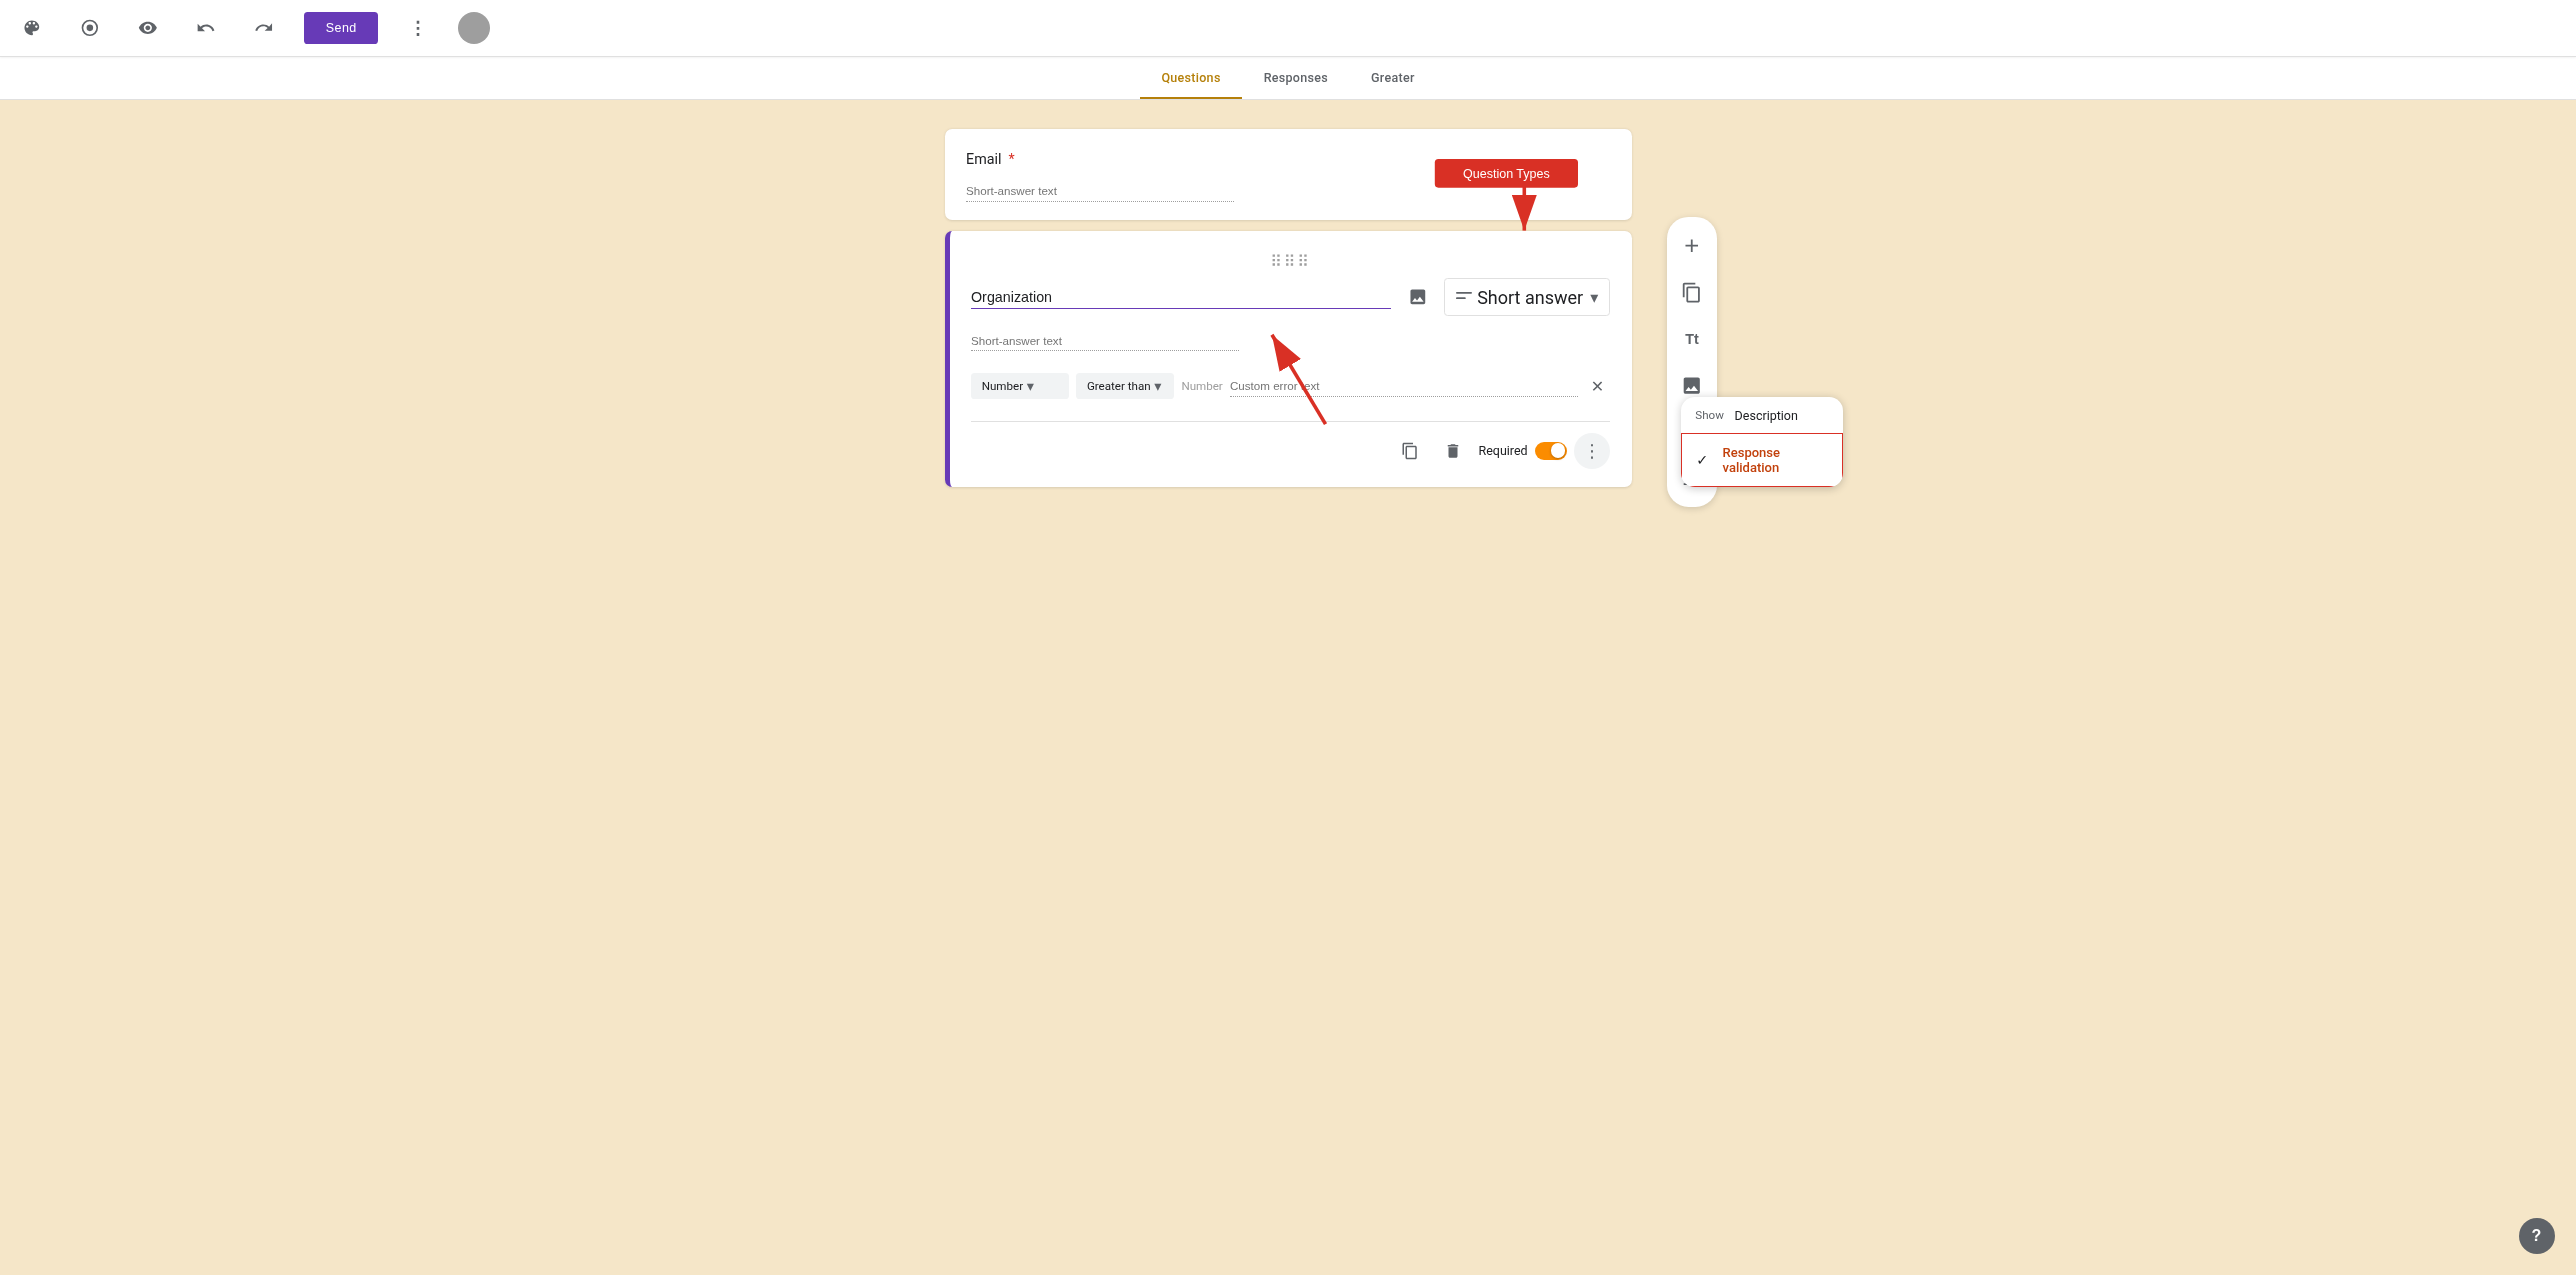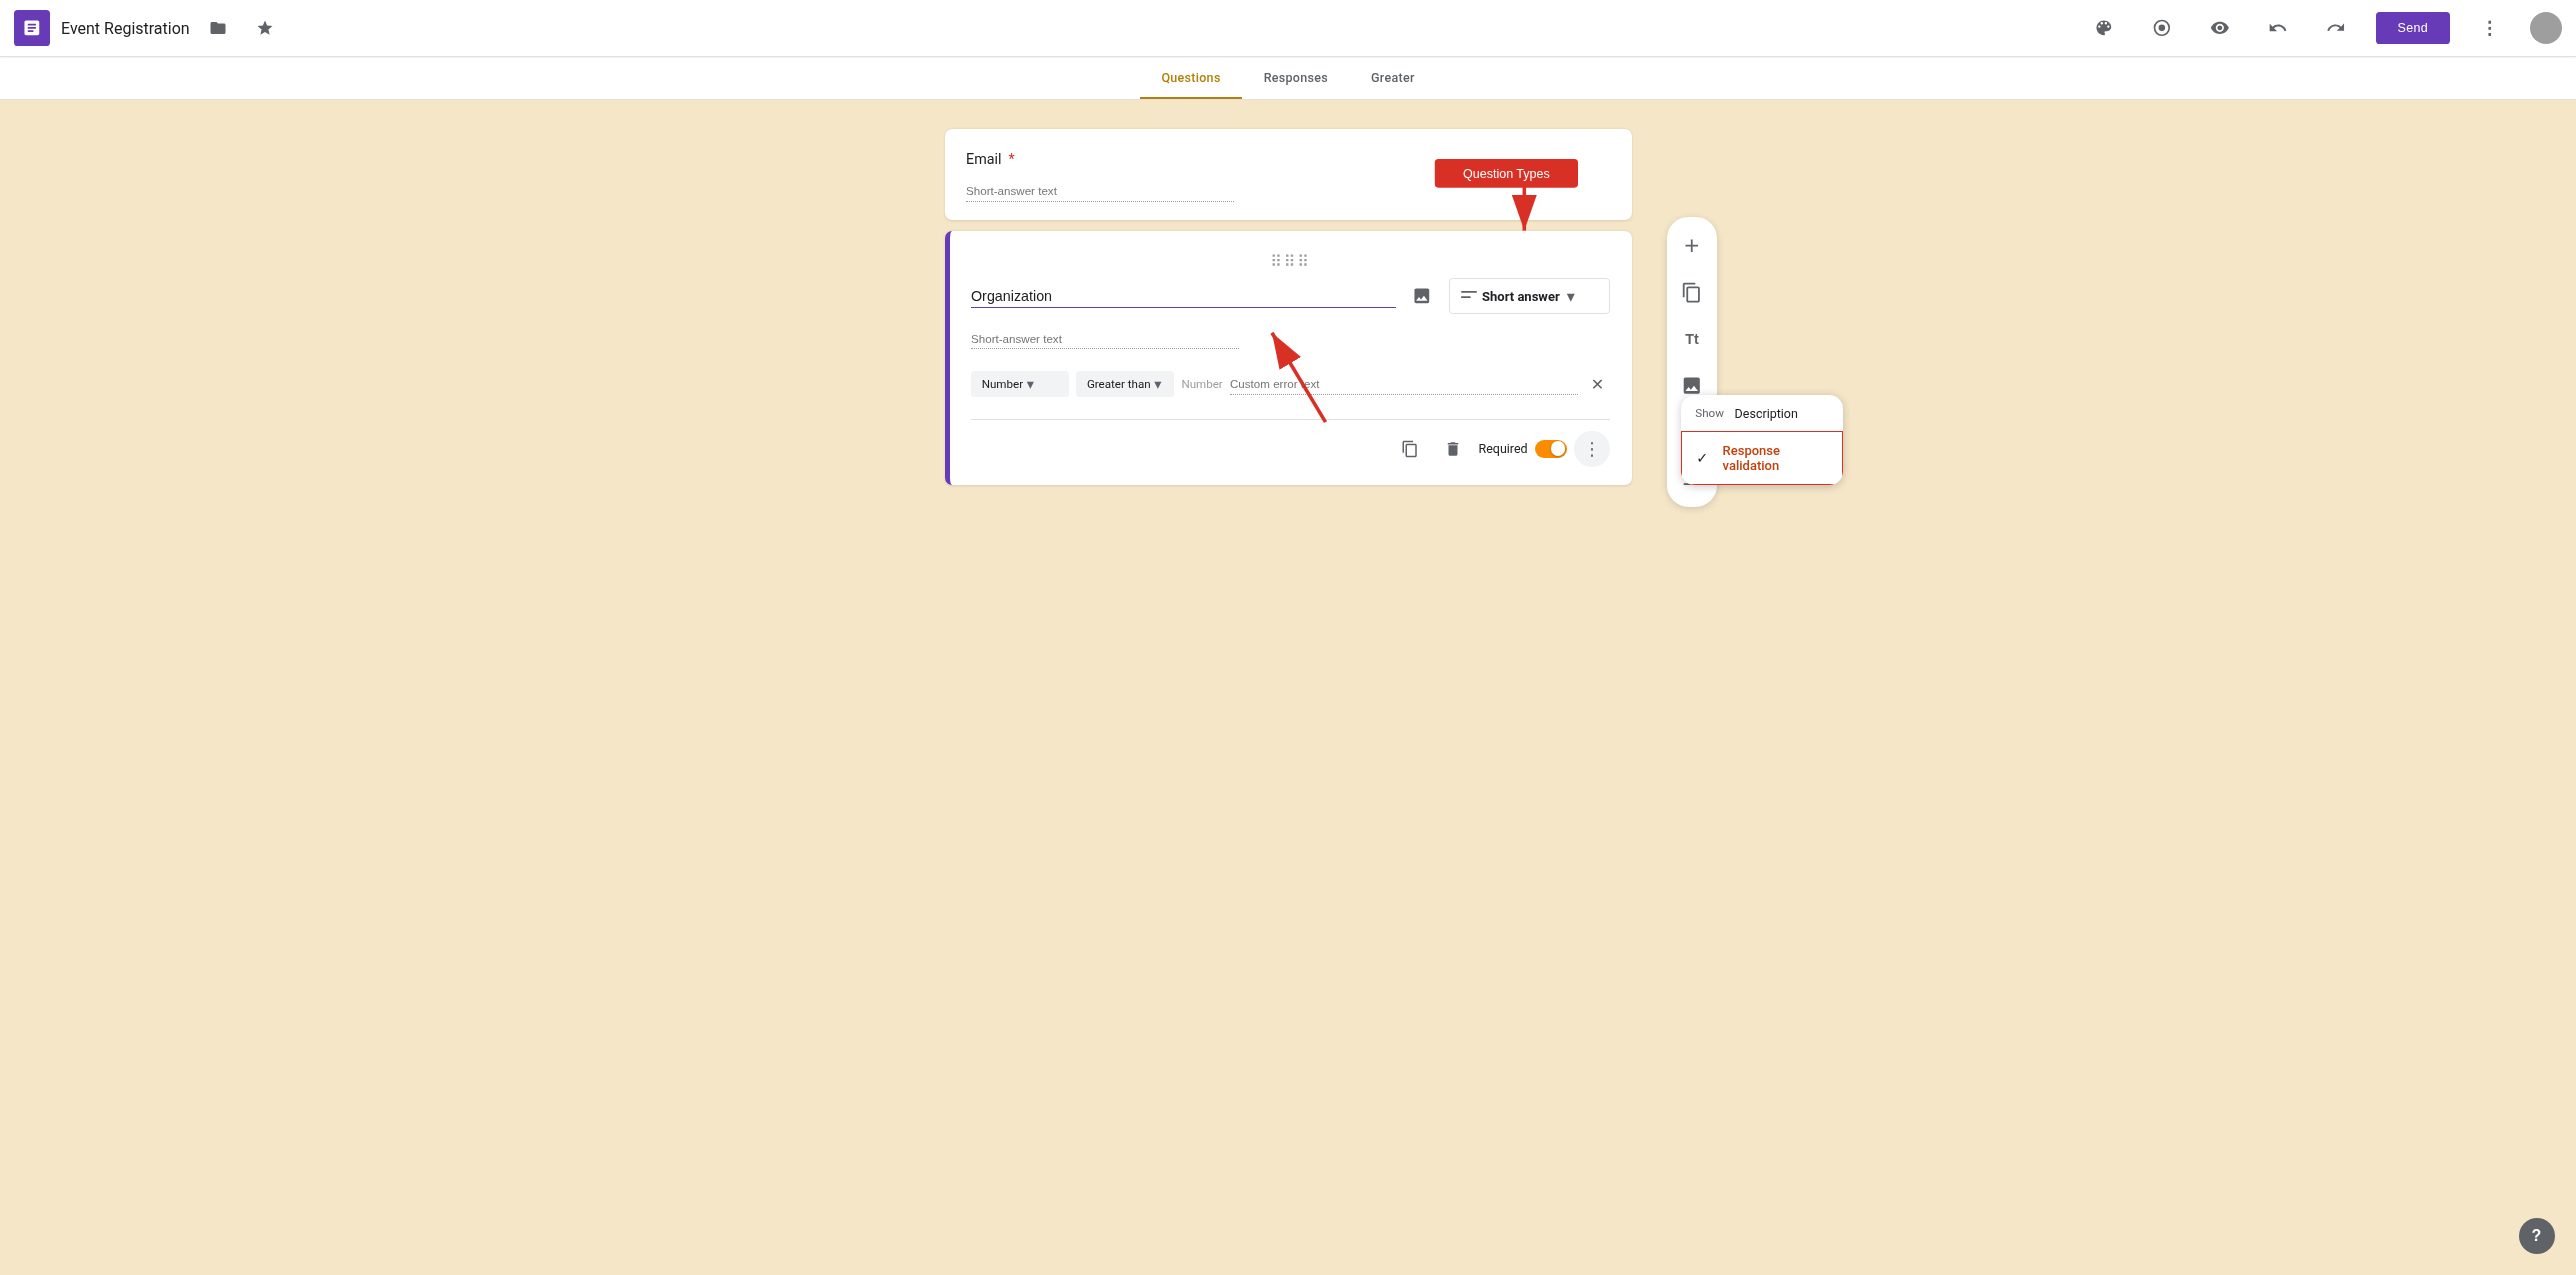--- a/index.html
+++ b/index.html
@@ -197,24 +197,23 @@
       gap: 7.2px;
       border: 0.9px solid #e0e0e0;
       border-radius: 3.6px;
       padding: 7.2px 10.7px;
       cursor: pointer;
       background: white;
       min-width: 161px;
       position: relative;
     }
     .type-dropdown-label {
-      font-size: 13px;
+      font-size: 18px;
       color: #202124;
       flex: 1;
-      font-weight: bold;
     }
 
     
     .validation-row {
       display: flex;
       align-items: center;
       gap: 7.2px;
       margin-top: 14.3px;
       padding: 7.2px 0;
     }
@@ -399,38 +398,20 @@
       align-items: center;
       justify-content: center;
       font-size: 16px;
       font-weight: bold;
     }
   </style>
 </head>
 <body>
 
 <nav class="top-nav">
-  <div class="nav-left">
-    <div class="app-icon">
-      <svg width="19.7" height="19.7" viewBox="0 0 24 24">
-        <path d="M19 3H5c-1.1 0-2 .9-2 2v14c0 1.1.9 2 2 2h14c1.1 0 2-.9 2-2V5c0-1.1-.9-2-2-2zm-5 14H7v-2h7v2zm3-4H7v-2h10v2zm0-4H7V7h10v2z"></path>
-      </svg>
-    </div>
-    <span class="app-title">Event Registration</span>
-    <button class="nav-icon-btn">
-      <svg width="18" height="18" viewBox="0 0 24 24" fill="#5f6368">
-        <path d="M10 4H4c-1.1 0-1.99.9-1.99 2L2 18c0 1.1.9 2 2 2h16c1.1 0 2-.9 2-2V8c0-1.1-.9-2-2-2h-8l-2-2z"></path>
-      </svg>
-    </button>
-    <button class="nav-icon-btn">
-      <svg width="18" height="18" viewBox="0 0 24 24" fill="#5f6368">
-        <path d="M12 17.27L18.18 21l-1.64-7.03L22 9.24l-7.19-.61L12 2 9.19 8.63 2 9.24l5.46 4.73L5.82 21z"></path>
-      </svg>
-    </button>
-  </div>
   <div class="nav-right">
     <button class="nav-icon-btn">
       <svg width="19.7" height="19.7" viewBox="0 0 24 24" fill="#5f6368">
         <path d="M12 3c-4.97 0-9 4.03-9 9s4.03 9 9 9c.83 0 1.5-.67 1.5-1.5 0-.39-.15-.74-.39-1.01-.23-.26-.38-.61-.38-.99 0-.83.67-1.5 1.5-1.5H16c2.76 0 5-2.24 5-5 0-4.42-4.03-8-9-8zm-5.5 9c-.83 0-1.5-.67-1.5-1.5S5.67 9 6.5 9 8 9.67 8 10.5 7.33 12 6.5 12zm3-4C8.67 8 8 7.33 8 6.5S8.67 5 9.5 5s1.5.67 1.5 1.5S10.33 8 9.5 8zm5 0c-.83 0-1.5-.67-1.5-1.5S13.67 5 14.5 5s1.5.67 1.5 1.5S15.33 8 14.5 8zm3 4c-.83 0-1.5-.67-1.5-1.5S16.67 9 17.5 9s1.5.67 1.5 1.5-.67 1.5-1.5 1.5z"></path>
       </svg>
     </button>
     <button class="nav-icon-btn">
       <svg width="19.7" height="19.7" viewBox="0 0 24 24" fill="#5f6368">
         <circle cx="12" cy="12" r="9" fill="none" stroke="#5f6368" stroke-width="2"></circle>
         <circle cx="12" cy="12" r="4" fill="#5f6368"></circle>

